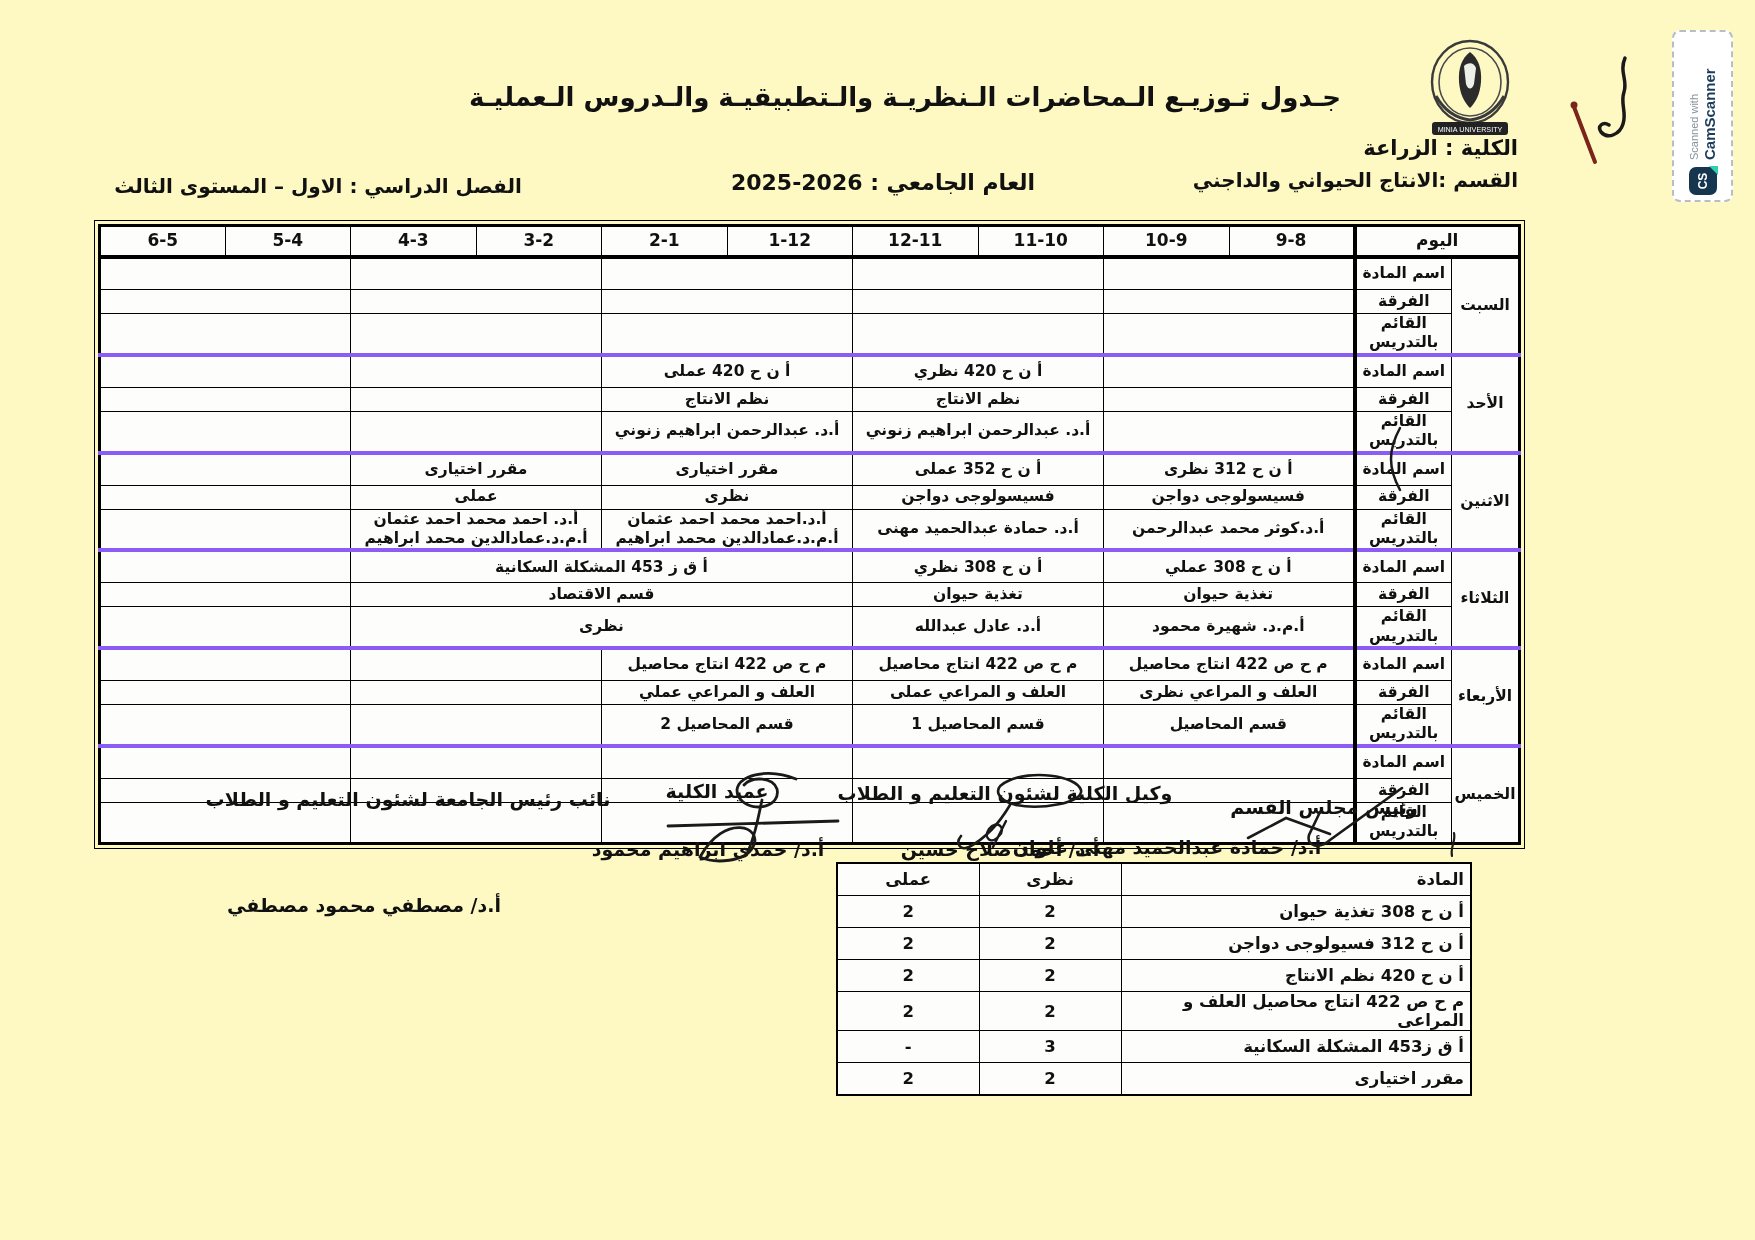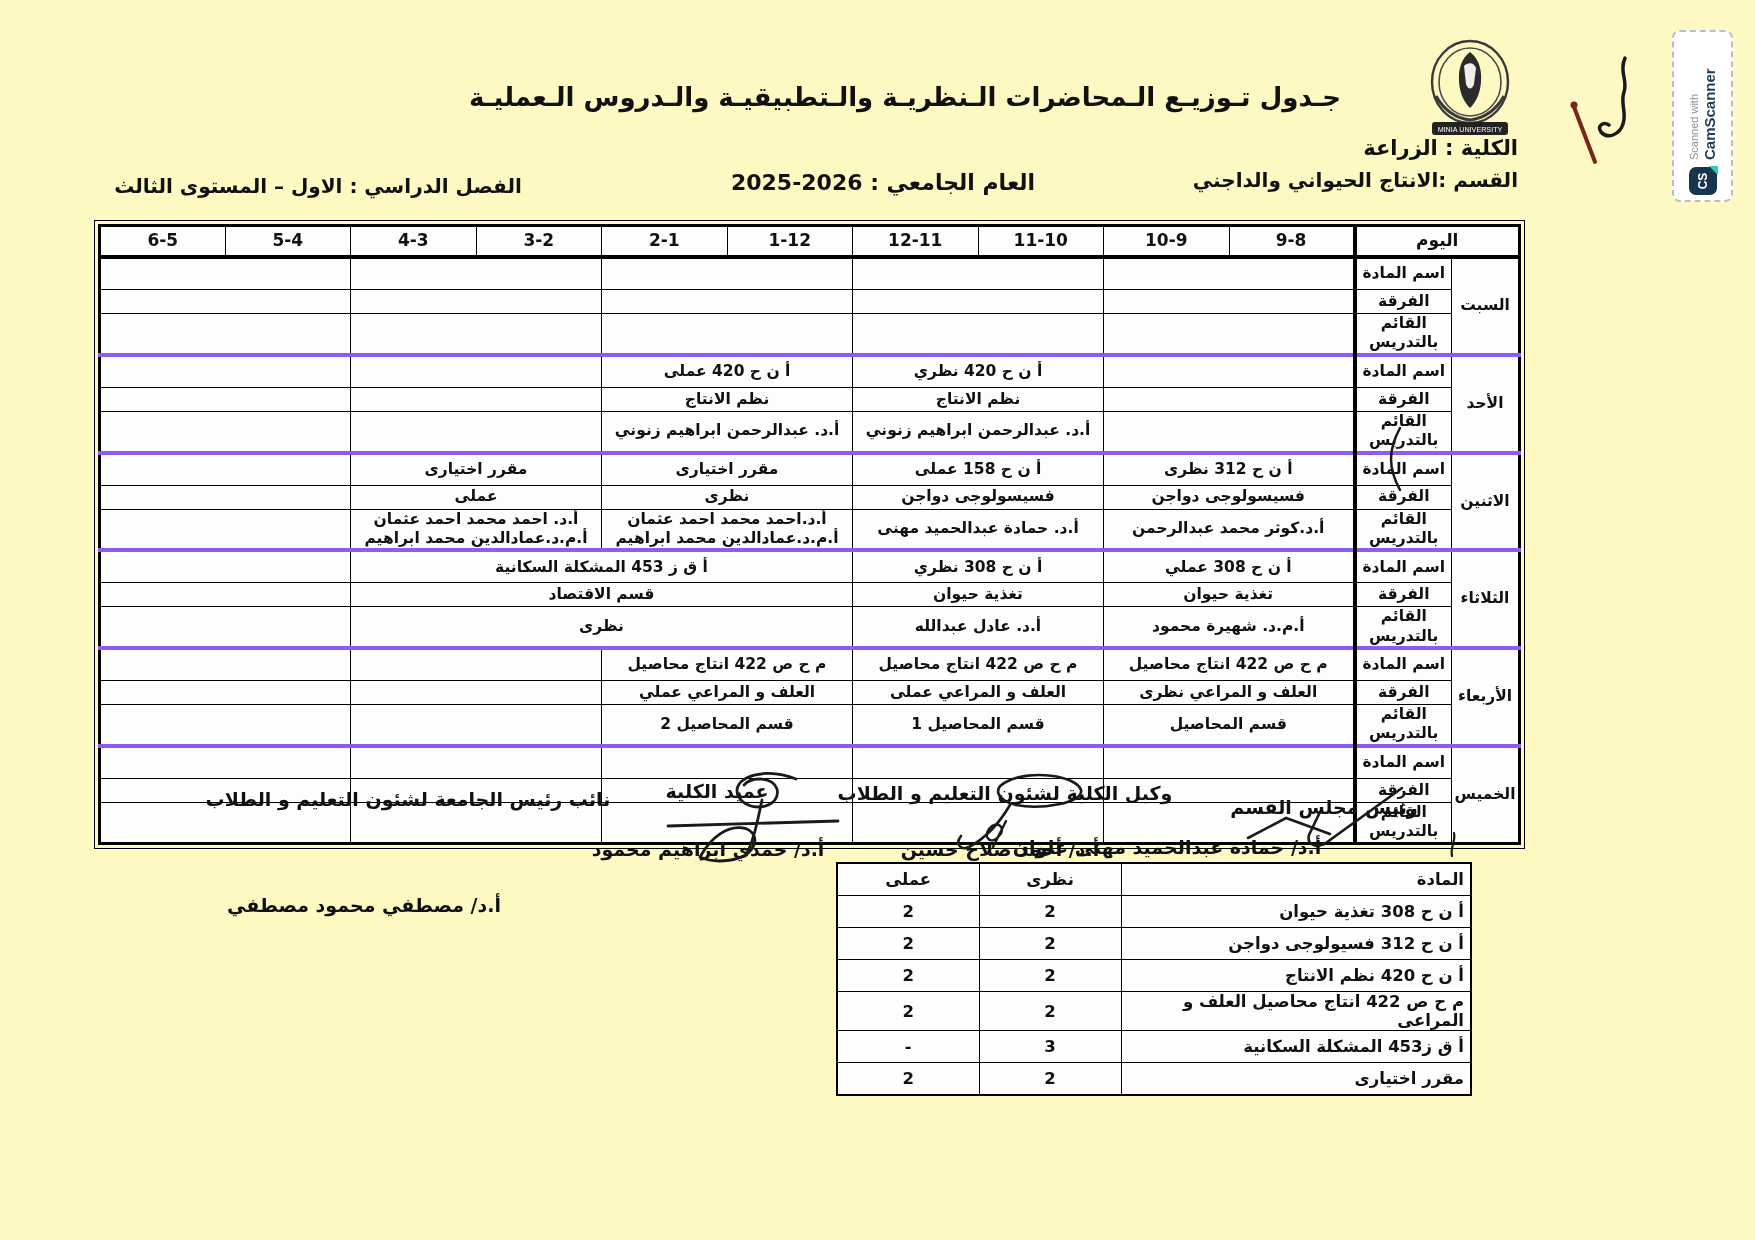--- a/index.html
+++ b/index.html
@@ -189,21 +189,21 @@
       <td colspan="2">أ.د. عبدالرحمن ابراهيم زنوني</td>
       <td colspan="2">أ.د. عبدالرحمن ابراهيم زنوني</td>
       <td colspan="2"></td>
       <td colspan="2"></td>
     </tr>
 
     <tr class="bsep h1">
       <td class="day" rowspan="3">الاثنين</td>
       <td class="lbl">اسم المادة</td>
       <td colspan="2">أ ن ح 312 نظرى</td>
-      <td colspan="2">أ ن ح 158 عملى</td>
+      <td colspan="2">أ ن ح 352 عملى</td>
       <td colspan="2">مقرر اختيارى</td>
       <td colspan="2">مقرر اختيارى</td>
       <td colspan="2"></td>
     </tr>
     <tr class="h2">
       <td class="lbl">الفرقة</td>
       <td colspan="2">فسيسولوجى دواجن</td>
       <td colspan="2">فسيسولوجى دواجن</td>
       <td colspan="2">نظرى</td>
       <td colspan="2">عملى</td>

